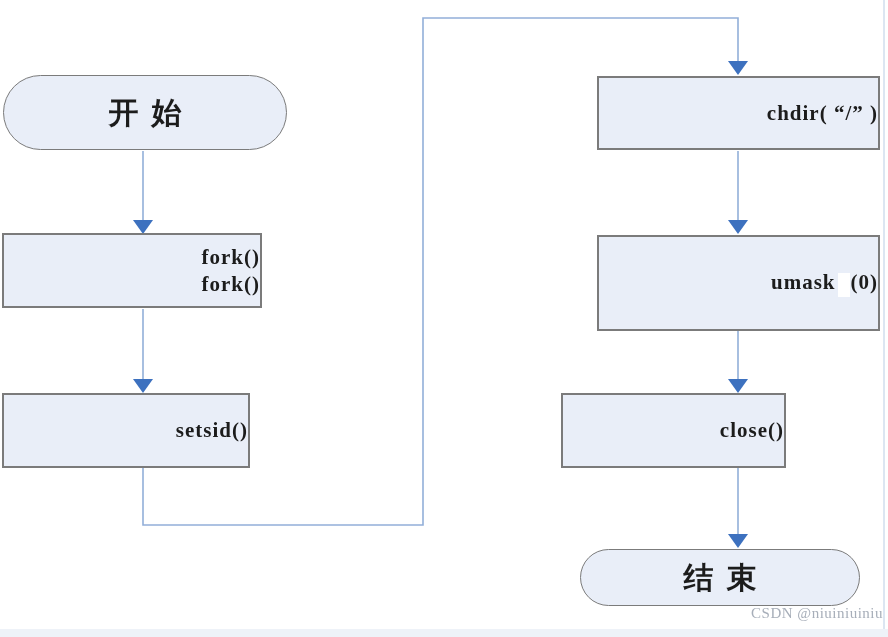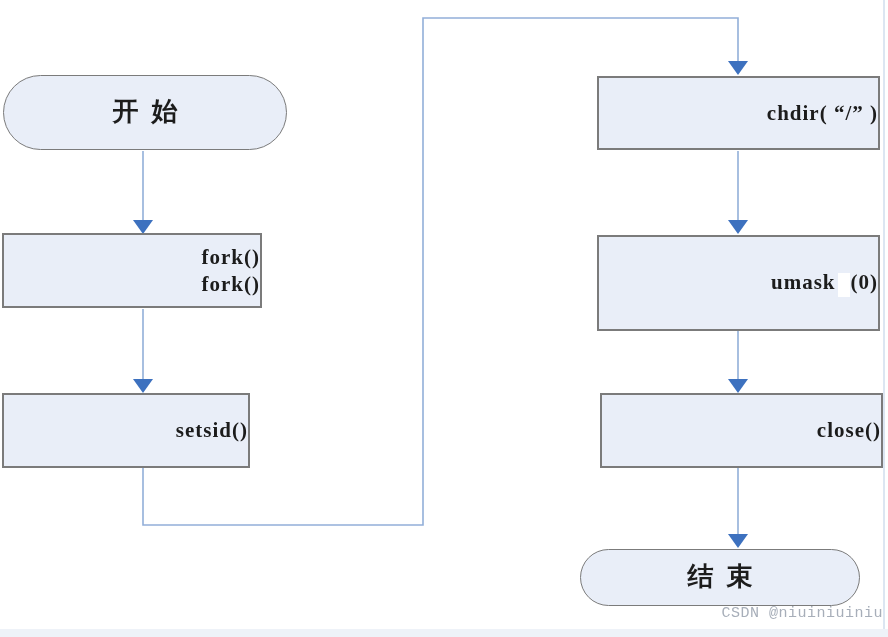--- a/index.html
+++ b/index.html
@@ -19,36 +19,36 @@
     display:flex;align-items:center;justify-content:center;
     box-sizing:border-box;
     color:var(--text-color);
   }
   .rect{border:2px solid var(--node-border);justify-content:flex-end;}
   .oval{border:1.6px solid var(--node-border);border-radius:38px;}
   .label{
     font-size:21px;font-weight:700;letter-spacing:1px;
     text-align:center;line-height:1.25;
   }
-  .zh{font-size:26px;font-weight:600;letter-spacing:13px;margin-right:-13px;}
+  .zh{font-size:30px;font-weight:600;letter-spacing:13px;margin-right:-13px;}
   .patch{
     display:inline-block;width:12px;height:24px;background:#ffffff;
     vertical-align:middle;margin:0 1px 0 2px;
   }
   .strip-bottom{
     position:absolute;left:0;top:629px;width:888px;height:8px;
     background:var(--strip-color);z-index:0;
   }
   .strip-right{
     position:absolute;left:883px;top:0;width:2px;height:629px;
     background:var(--right-line-color);z-index:0;
   }
   .watermark{
     position:absolute;right:5px;top:605px;z-index:3;
-    font-family:Liberation Mono, monospace;
+    font-family:Liberation Serif, serif;
     font-size:15px;color:var(--watermark-color);
     letter-spacing:0.5px;
   }
 </style>
 </head>
 <body>
 
 <div class="stage">
 
   <div class="strip-bottom"></div>
@@ -93,21 +93,21 @@
   <div class="node rect" style="left:597px;top:76px;width:283px;height:74px">
     <span class="label">chdir( “/” )</span>
   </div>
 
   <div class="node rect" style="left:597px;top:235px;width:283px;height:96px">
     <span class="label">
       <span>umask</span><span class="patch"></span><span>(0)</span>
     </span>
   </div>
 
-  <div class="node rect" style="left:600px;top:393px;width:283px;height:75px">
+  <div class="node rect" style="left:561px;top:393px;width:225px;height:75px">
     <span class="label">close()</span>
   </div>
 
   <div class="node oval" style="left:580px;top:549px;width:280px;height:57px">
     <span class="label zh">结束</span>
   </div>
 
   <div class="watermark">CSDN @niuiniuiniu</div>
 
 </div>

